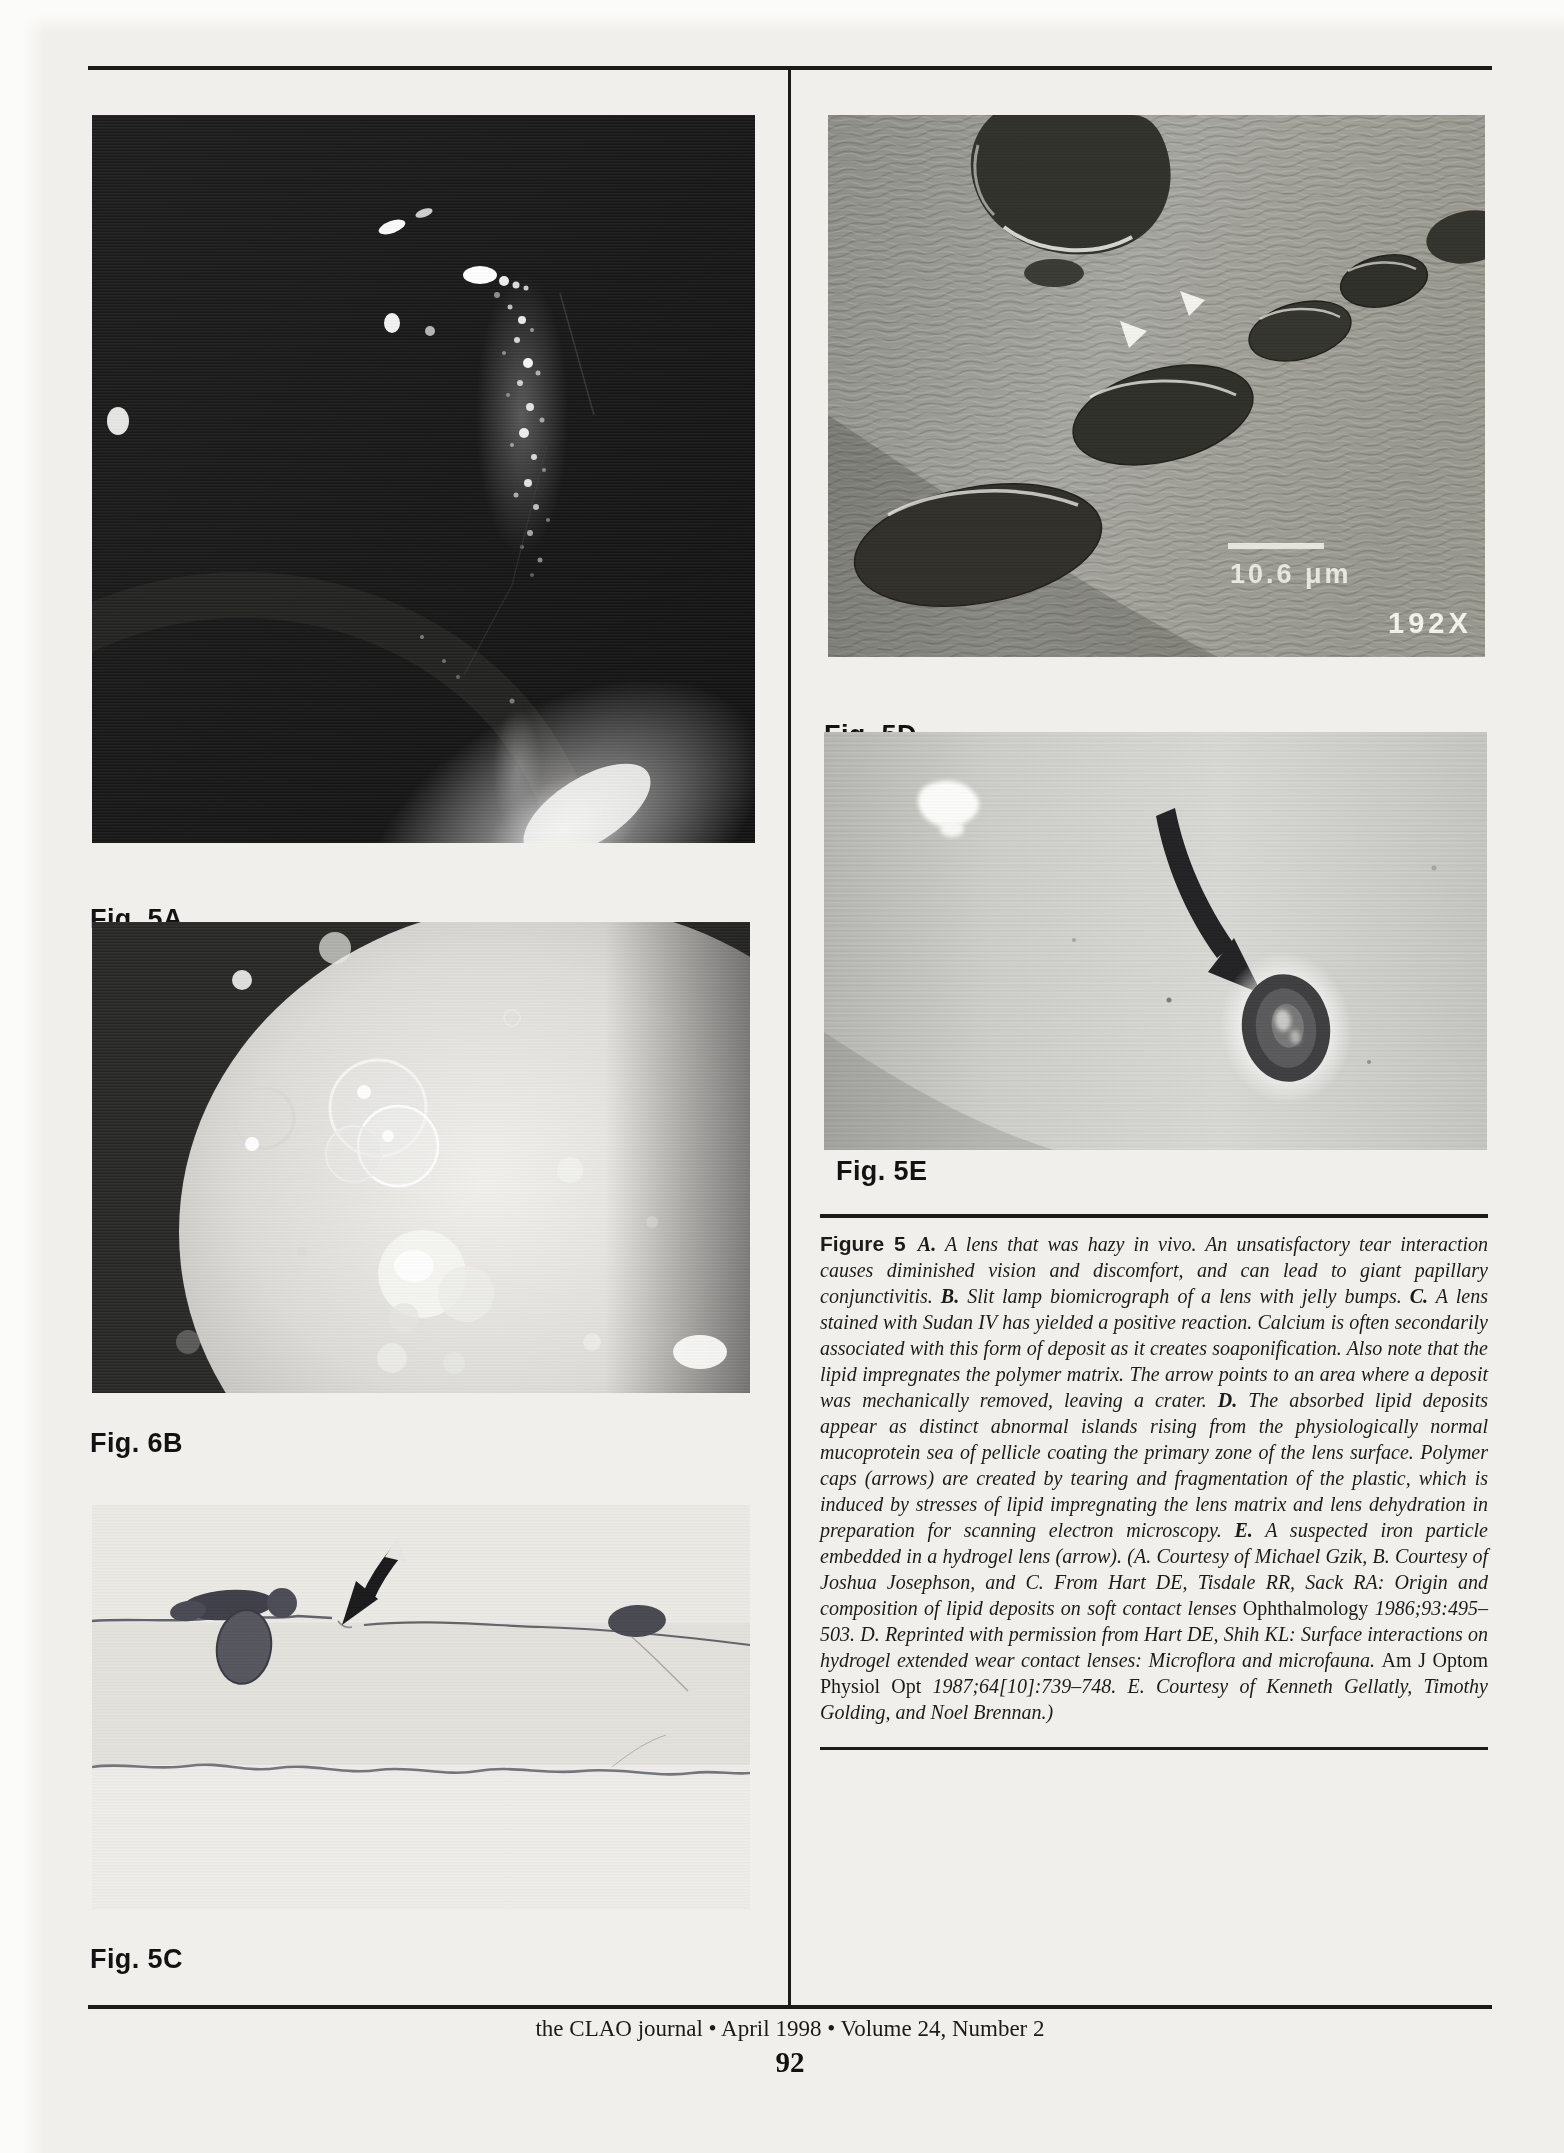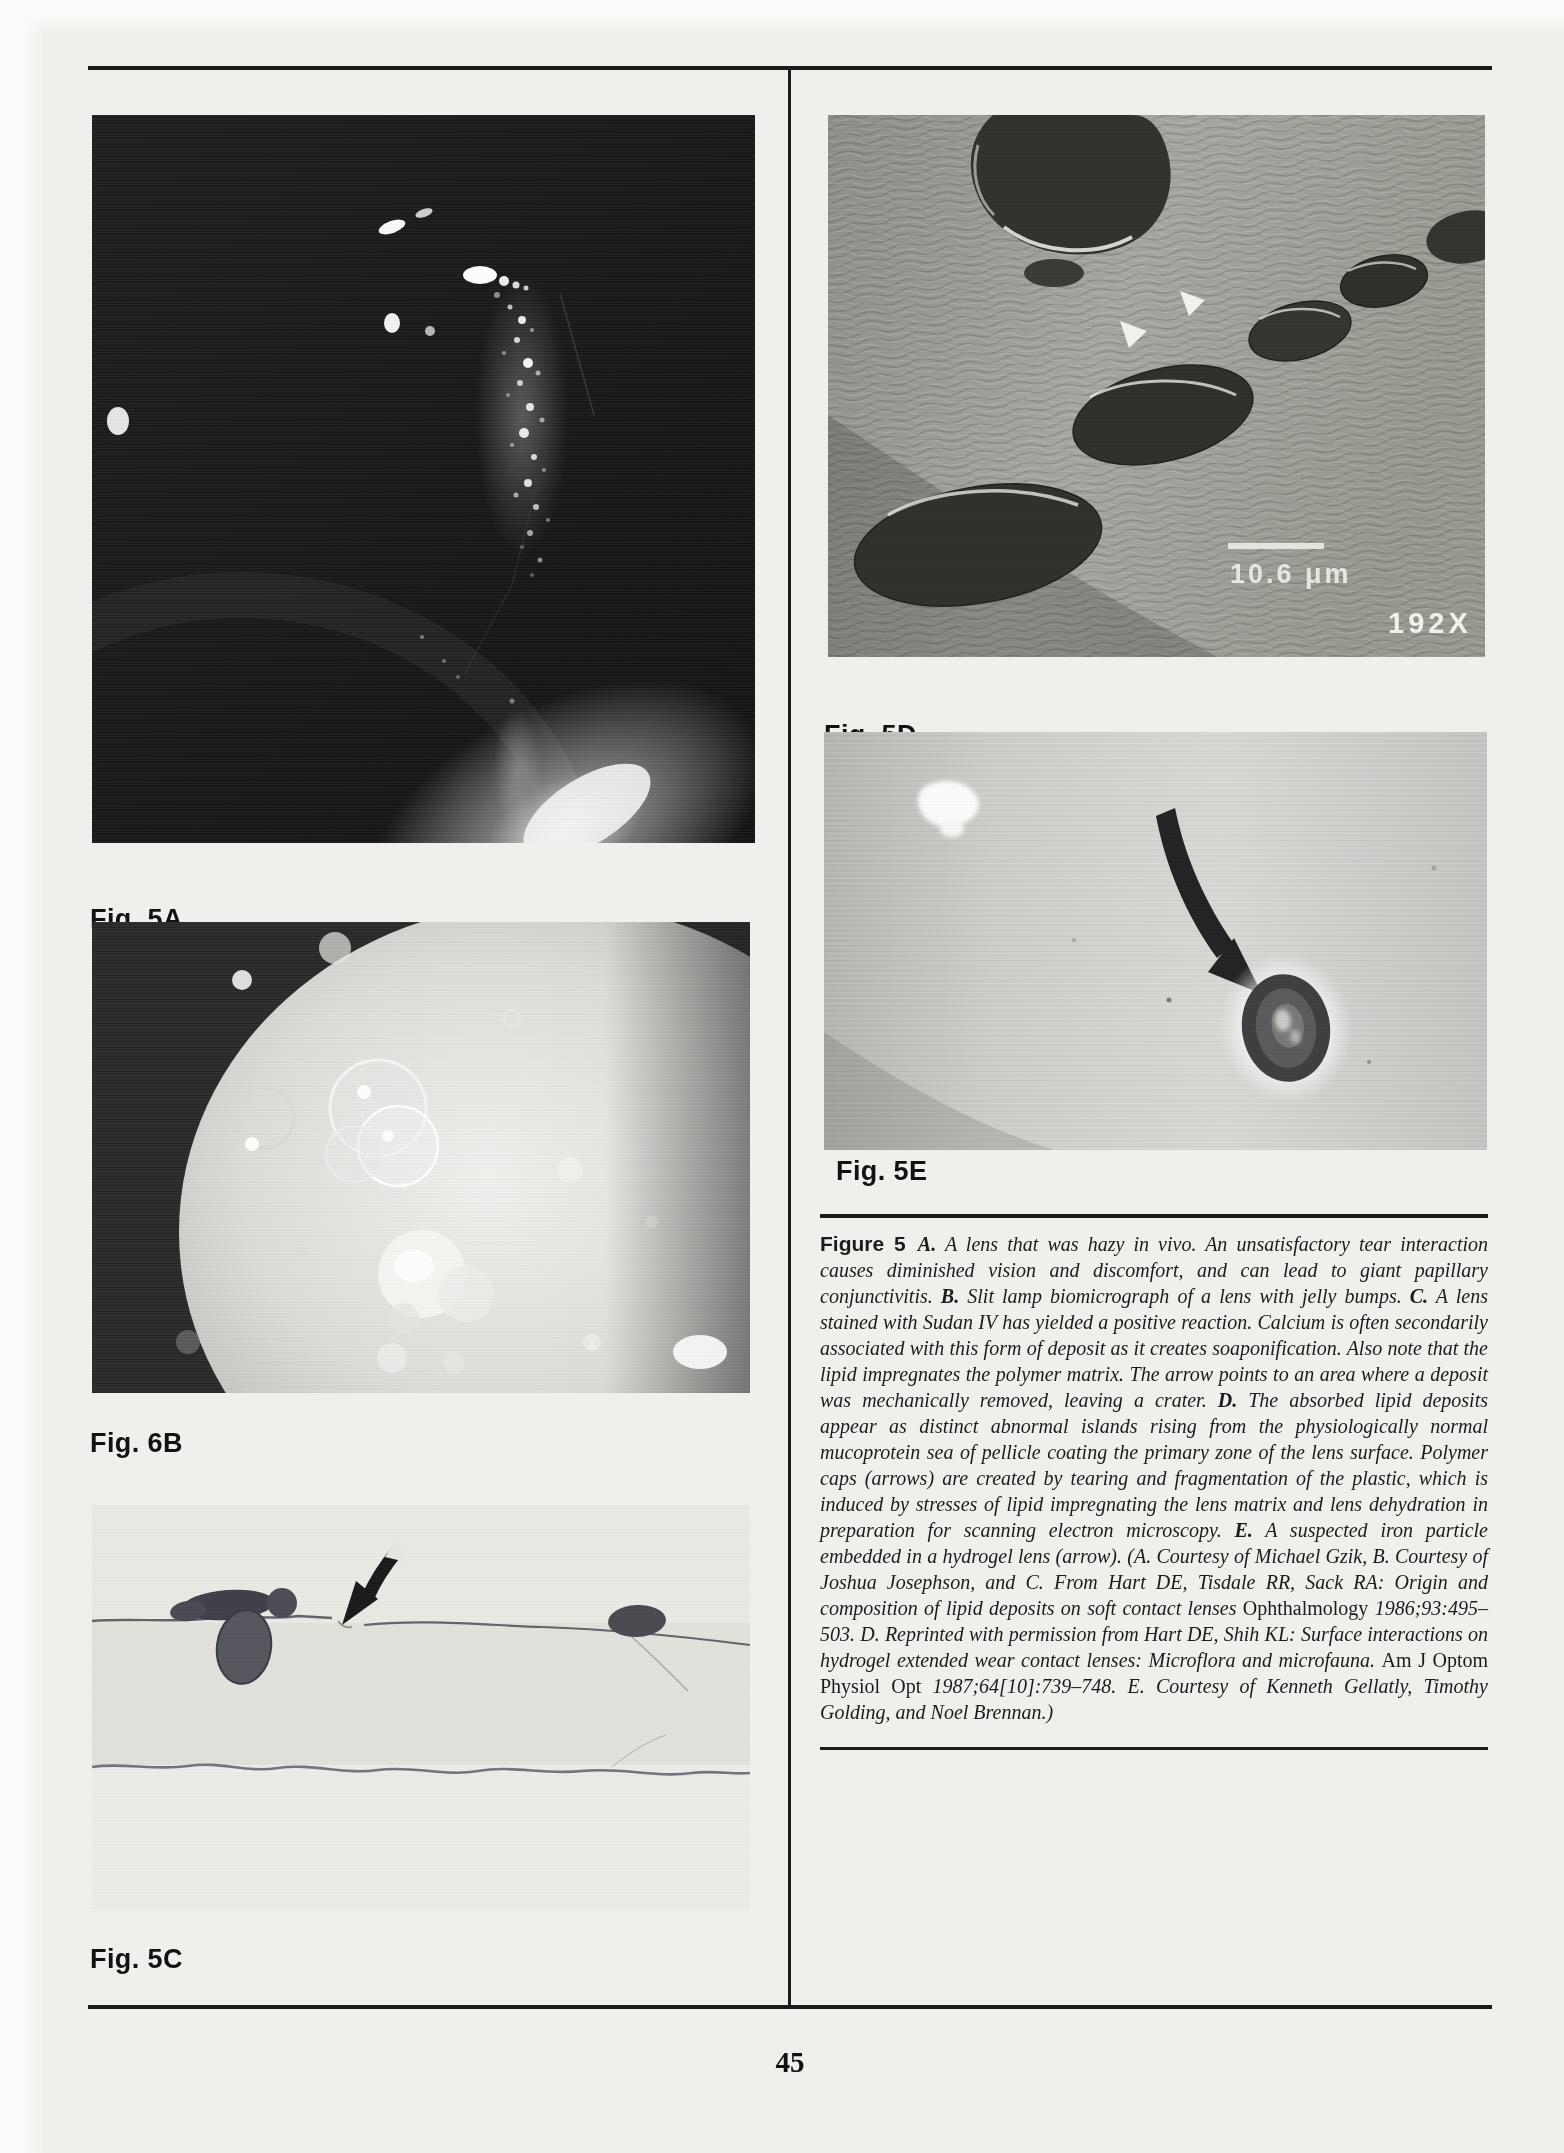--- a/index.html
+++ b/index.html
@@ -298,15 +298,16 @@
     </svg>
   </div>
   <div class="figlabel" style="left:836px;top:1156px;">Fig. 5E</div>
 
   <div class="right-text">
     <div class="caption-block">
       <p class="caption-text"><span class="cap-lead">Figure 5</span><span><span class="seg bolditalic">A.</span><span class="seg italic"> A lens that was hazy in vivo. An unsatisfactory tear interaction causes diminished vision and discomfort, and can lead to giant papillary conjunctivitis. </span><span class="seg bolditalic">B.</span><span class="seg italic"> Slit lamp biomicrograph of a lens with jelly bumps. </span><span class="seg bolditalic">C.</span><span class="seg italic"> A lens stained with Sudan IV has yielded a positive reaction. Calcium is often secondarily associated with this form of deposit as it creates soaponification. Also note that the lipid impregnates the polymer matrix. The arrow points to an area where a deposit was mechanically removed, leaving a crater. </span><span class="seg bolditalic">D.</span><span class="seg italic"> The absorbed lipid deposits appear as distinct abnormal islands rising from the physiologically normal mucoprotein sea of pellicle coating the primary zone of the lens surface. Polymer caps (arrows) are created by tearing and fragmentation of the plastic, which is induced by stresses of lipid impregnating the lens matrix and lens dehydration in preparation for scanning electron microscopy. </span><span class="seg bolditalic">E.</span><span class="seg italic"> A suspected iron particle embedded in a hydrogel lens (arrow). (A. Courtesy of Michael Gzik, B. Courtesy of Joshua Josephson, and C. From Hart DE, Tisdale RR, Sack RA: Origin and composition of lipid deposits on soft contact lenses </span><span class="seg roman">Ophthalmology </span><span class="seg italic">1986;93:495–503. D. Reprinted with permission from Hart DE, Shih KL: Surface interactions on hydrogel extended wear contact lenses: Microflora and microfauna. </span><span class="seg roman">Am J Optom Physiol Opt </span><span class="seg italic">1987;64[10]:739–748. E. Courtesy of Kenneth Gellatly, Timothy Golding, and Noel Brennan.)</span></span></p>
     </div>
   </div>
 
-  <div class="page-number" style="top:2046px;">45</div>
+  <div class="footer-line" style="top:2016px;">the CLAO journal  •  April 1998  •  Volume 24, Number 2</div>
+  <div class="page-number" style="top:2046px;">92</div>
 
 </div>
 
 </body></html>

